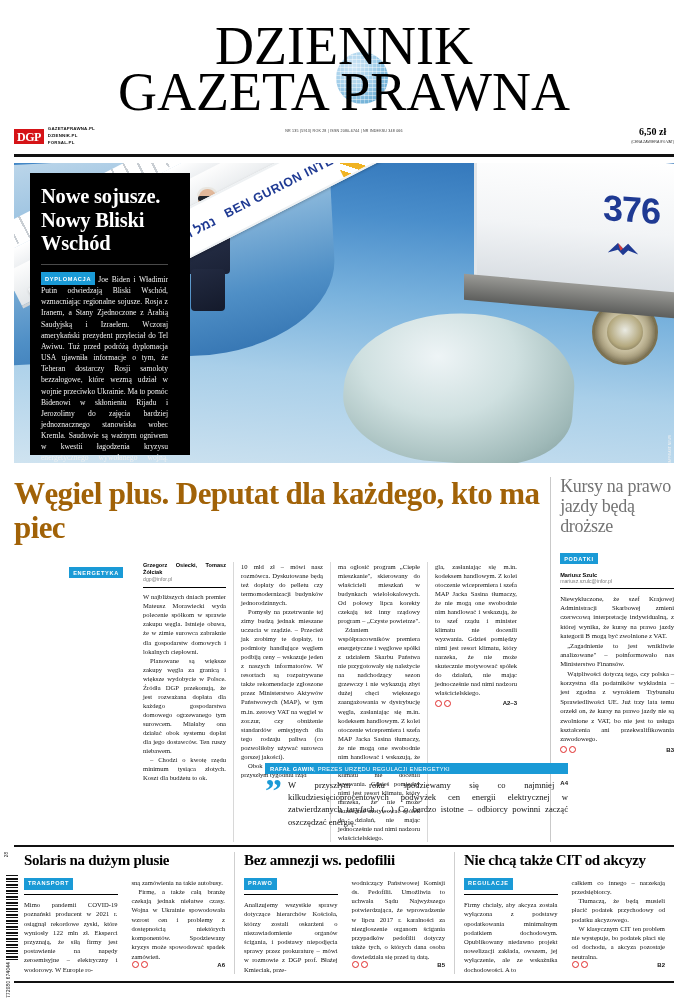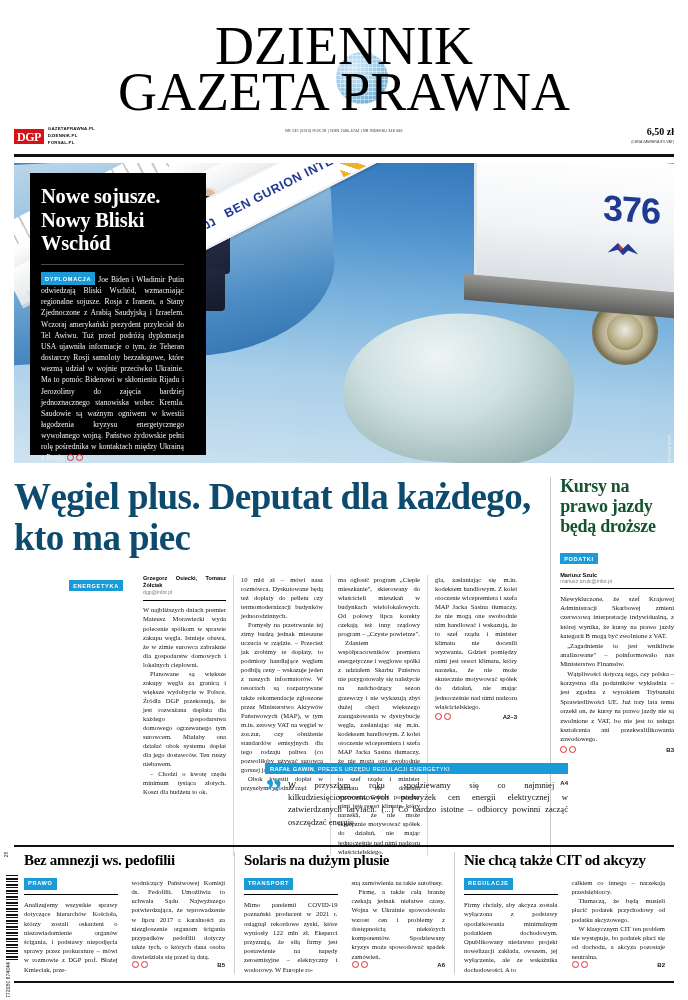--- a/index.html
+++ b/index.html
@@ -80,21 +80,21 @@
     font-family:"Liberation Serif", serif;
     font-weight:700; font-size:9.5px; color:#000;
   }
   .dateblock .d2 {
     font-family:"Liberation Sans", sans-serif;
     font-size:3.6px; color:#333; margin-top:3px; letter-spacing:.2px;
   }
   .priceblock { margin-left:auto; text-align:right; }
   .priceblock .p1 {
     font-family:"Liberation Serif", serif;
-    font-weight:700; font-size:10px; color:#000;
+    font-weight:700; font-size:10px; color:#000;text-align:center;
   }
   .priceblock .p2 {
     font-family:"Liberation Sans", sans-serif;
     font-size:3.6px; color:#333; margin-top:3px;
   }
   .rule-thick { margin: 2px 14px 0 14px; height: 3px; background:#111; }
 
   
   .photo-wrap {
     margin: 6px 14px 0 14px;
@@ -218,21 +218,21 @@
   .photo-credit {
     position:absolute; right:2px; bottom:28px;
     font-family:"Liberation Sans", sans-serif;
     font-size:3.4px; color:#f2f2f2; transform: rotate(-90deg);
     transform-origin: right bottom; white-space:nowrap;
   }
 
   
   .photo-card {
     position:absolute; left:16px; top:10px;
-    width: 176px; height: 282px;
+    width: 160px; height: 282px;
     background:#000; color:#fff;
     padding: 12px 22px 10px 11px;
   }
   .photo-card h1 {
     font-family:"Liberation Serif", serif;
     font-weight:700; font-size:20.5px; line-height:1.14;
     letter-spacing:-0.2px;
   }
   .card-rule { height:1px; background:#4a4a4a; margin:9px 0 7px 0; }
   .tag {
@@ -252,22 +252,22 @@
   .ic { width:7px; height:7px; border-radius:50%; border:1.1px solid #e02b2b; display:inline-block; position:relative; }
 
   
   .mainwrap { margin: 14px 14px 0 14px; display:flex; gap:0; }
   .main-left { width: 546px; padding-right: 10px; }
   .vrule { width:1px; background:#c9c9c9; margin-right:9px; }
   .main-right { width: 116px; }
 
   .big-head {
     font-family:"Liberation Serif", serif;
-    font-weight:700; font-size:37px; line-height:1.10;
-    letter-spacing:-0.6px; color:#0c4a6e;
+    font-weight:700; font-size:31px; line-height:1.10;
+    letter-spacing:-0.6px; color:#a16207;
   }
 
   .lead-row { display:flex; margin-top:16px; gap:0; }
   .lead-col { width:122px; padding-right:10px; text-align:right; }
   .lead-col .tag { background:#1a9ad6; margin-bottom:6px; }
   .lead-text {
     font-family:"Liberation Serif", serif;
     font-size:12.8px; line-height:1.30; color:#000;
   }
   .lead-text b { font-weight:700; }
@@ -292,21 +292,21 @@
   .col p { margin-bottom:0; text-indent:7px; }
   .col p.first { text-indent:0; }
   .col .endref {
     font-family:"Liberation Sans", sans-serif;
     font-weight:700; font-size:6px; float:right;
   }
 
   
   .rail-head {
     font-family:"Liberation Serif", serif;
-    font-weight:700; font-size:18px; line-height:1.10; color:#14532d;
+    font-weight:400; font-size:18px; line-height:1.10; color:#737373;
     letter-spacing:-0.3px;
   }
   .rail-tagwrap { margin-top:10px; }
   .rail-tag {
     display:inline-block; background:#1a9ad6; color:#fff;
     font-family:"Liberation Sans", sans-serif;
     font-weight:700; font-size:5.6px; letter-spacing:.7px;
     padding:2.5px 4px 2px 4px;
   }
   .rail-byline {
@@ -561,57 +561,57 @@
         <span class="quote-ref">A4</span>
         <span>W przyszłym roku spodziewamy się co najmniej kilkudziesięcioprocentowych podwyżek cen energii elektrycznej w zatwierdzanych taryfach. (...) Co bardzo istotne – odbiorcy powinni zacząć oszczędzać energię.</span>
       </div>
     </div>
   </div>
 
   <div class="bot-rule"></div>
   <div class="bottom">
 
     <div class="bstory">
-      <h2>Bez amnezji ws. pedofilii</h2>
-      <div class="bstory-cols">
-        <div class="bcol">
-          <span class="rail-tag">PRAWO</span>
-          <div class="btagrule"></div>
-          <p class="first">Analizujemy wszystkie sprawy dotyczące hierarchów Kościoła, którzy zostali oskarżeni o niezawiadomienie organów ścigania, i podstawy niepodjęcia sprawy przez prokuraturę – mówi w rozmowie z DGP prof. Błażej Kmieciak, prze-</p>
-        </div>
-        <div class="bcol">
-          <p class="first">wodniczący Państwowej Komisji ds. Pedofilii. Umożliwia to uchwała Sądu Najwyższego potwierdzająca, że wprowadzenie w lipcu 2017 r. karalności za niezgłoszenie organom ścigania przypadków pedofilii dotyczy także tych, o których dana osoba dowiedziała się przed tą datą.</p>
-          <div style="display:flex;align-items:center;justify-content:space-between;">
-            <span class="icon-pair">
-                <i class="ic"></i>
-                <i class="ic"></i>
-              </span>
-            <span class="endref">B5</span>
-          </div>
-        </div>
-      </div>
-    </div>
-
-    <div class="bstory">
       <h2>Solaris na dużym plusie</h2>
       <div class="bstory-cols">
         <div class="bcol">
           <span class="rail-tag">TRANSPORT</span>
           <div class="btagrule"></div>
           <p class="first">Mimo pandemii COVID-19 poznański producent w 2021 r. osiągnął rekordowe zyski, które wyniosły 122 mln zł. Eksperci przyznają, że siłą firmy jest postawienie na napędy zeroemisyjne – elektryczny i wodorowy. W Europie ro-</p>
         </div>
         <div class="bcol">
           <p class="first">sną zamówienia na takie autobusy.</p>
           <p>Firmę, a także całą branżę czekają jednak niełatwe czasy. Wojna w Ukrainie spowodowała wzrost cen i problemy z dostępnością niektórych komponentów. Spodziewany kryzys może spowodować spadek zamówień.</p>
           <div style="display:flex;align-items:center;justify-content:space-between;">
             <span class="icon-pair">
                 <i class="ic"></i>
                 <i class="ic"></i>
               </span>
             <span class="endref">A6</span>
+          </div>
+        </div>
+      </div>
+    </div>
+
+    <div class="bstory">
+      <h2>Bez amnezji ws. pedofilii</h2>
+      <div class="bstory-cols">
+        <div class="bcol">
+          <span class="rail-tag">PRAWO</span>
+          <div class="btagrule"></div>
+          <p class="first">Analizujemy wszystkie sprawy dotyczące hierarchów Kościoła, którzy zostali oskarżeni o niezawiadomienie organów ścigania, i podstawy niepodjęcia sprawy przez prokuraturę – mówi w rozmowie z DGP prof. Błażej Kmieciak, prze-</p>
+        </div>
+        <div class="bcol">
+          <p class="first">wodniczący Państwowej Komisji ds. Pedofilii. Umożliwia to uchwała Sądu Najwyższego potwierdzająca, że wprowadzenie w lipcu 2017 r. karalności za niezgłoszenie organom ścigania przypadków pedofilii dotyczy także tych, o których dana osoba dowiedziała się przed tą datą.</p>
+          <div style="display:flex;align-items:center;justify-content:space-between;">
+            <span class="icon-pair">
+                <i class="ic"></i>
+                <i class="ic"></i>
+              </span>
+            <span class="endref">B5</span>
           </div>
         </div>
       </div>
     </div>
 
     <div class="bstory">
       <h2>Nie chcą także CIT od akcyzy</h2>
       <div class="bstory-cols">
         <div class="bcol">
           <span class="rail-tag">REGULACJE</span>

